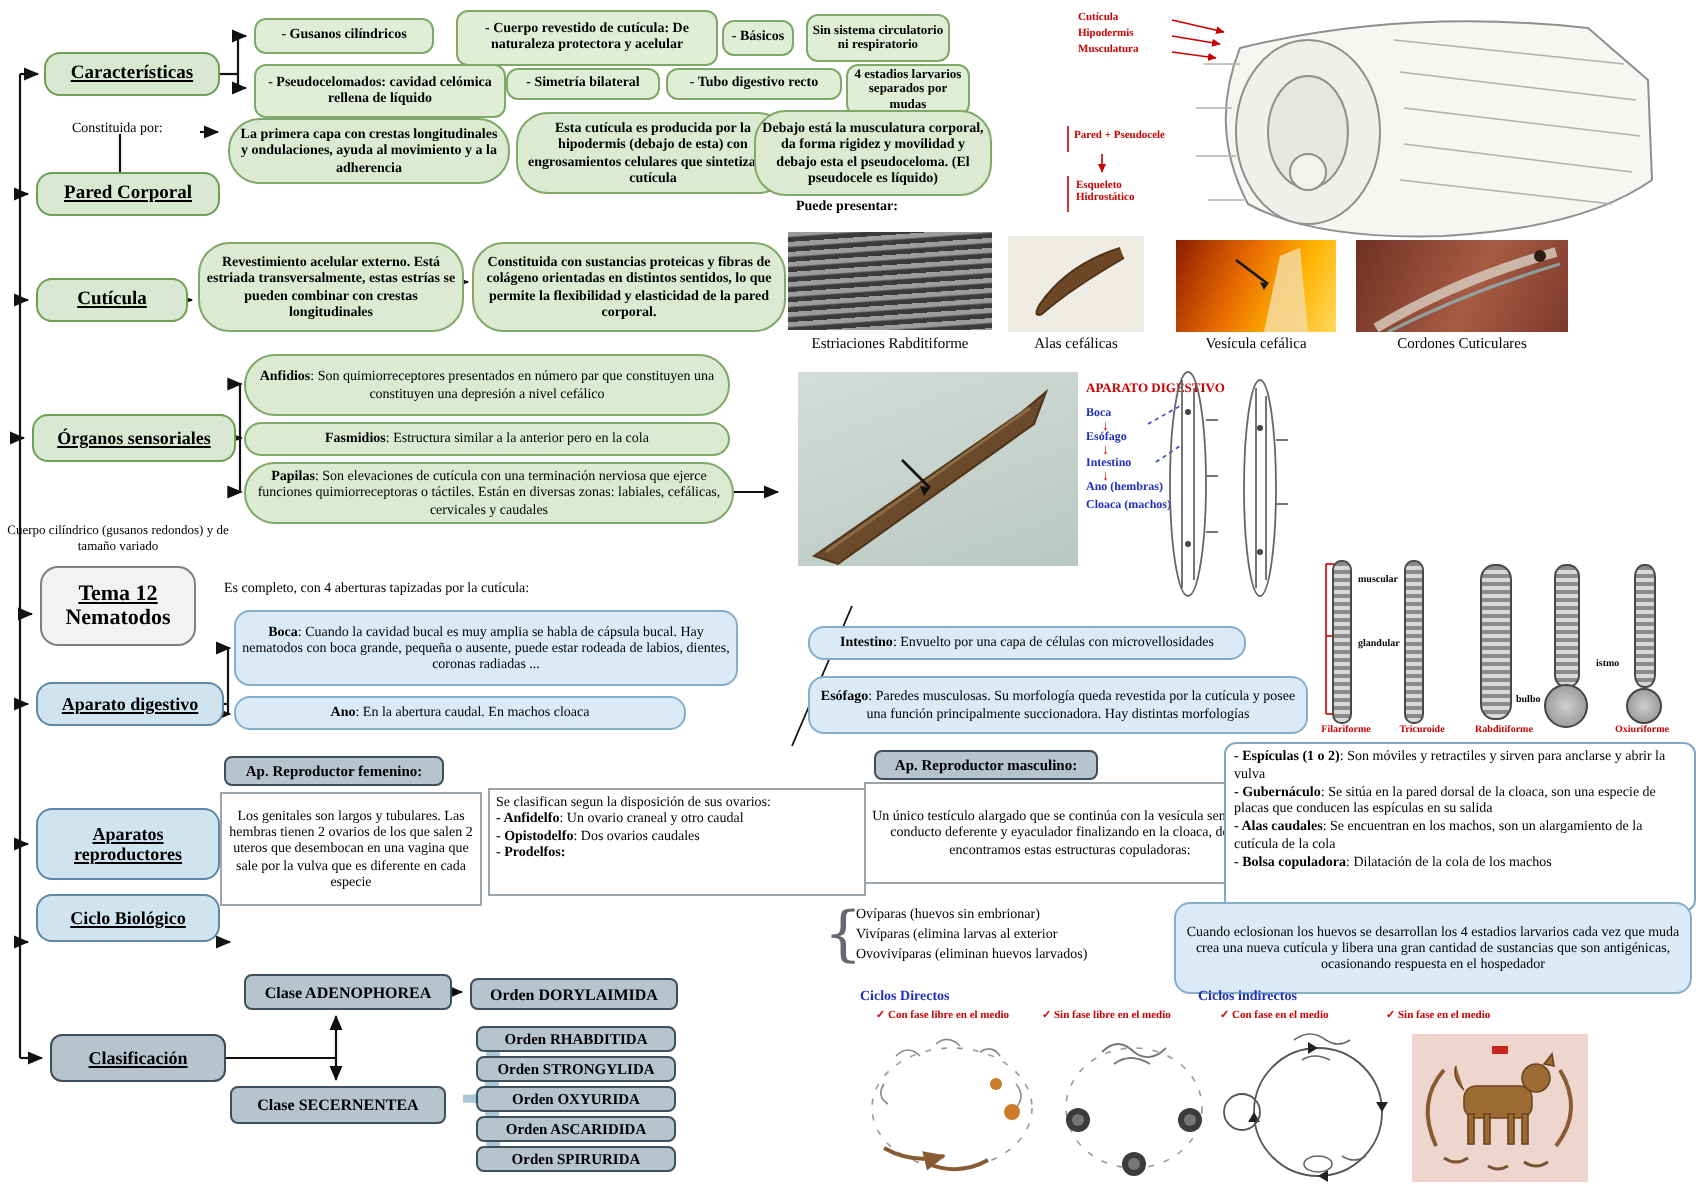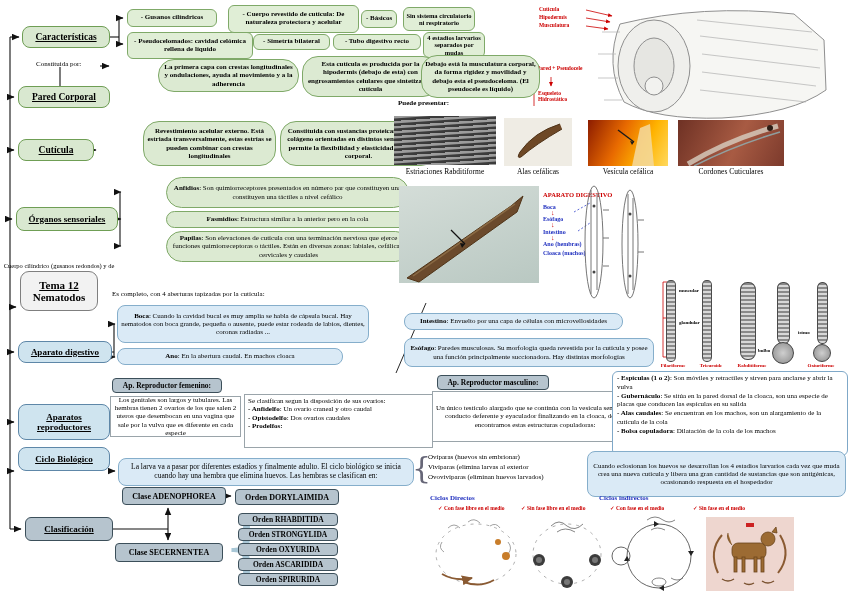--- a/index.html
+++ b/index.html
@@ -7,21 +7,21 @@
           font-family:"Liberation Serif",serif;color:#000;}
   .abs{position:absolute;box-sizing:border-box;}
   .ctr{display:flex;align-items:center;justify-content:center;text-align:center;}
   .node{background:#d9e8d0;border:1.4px solid #6f9e55;border-radius:8px;font-weight:bold;}
   .node u,.u{}
   .bnode{background:#cfe4ef;border:1.4px solid #5e87a8;border-radius:8px;font-weight:bold;}
   .gnode{background:#b6c4ce;border:1.6px solid #3c4f5a;border-radius:6px;font-weight:bold;}
   .gbox{background:#e0eed6;border:1px solid #7fa968;border-radius:6px;font-weight:bold;
         font-size:7px;line-height:1.12;padding:1px 2px;}
   .gbig{background:#dcead2;border:1.2px solid #7fa968;border-radius:16px;font-weight:bold;
-        font-size:7px;line-height:1.15;padding:2px 3px;margin-left:44px;}
+        font-size:7px;line-height:1.15;padding:2px 3px;}
   .bbox{background:#daeaf6;border:1px solid #85aecb;border-radius:8px;font-size:7px;
         line-height:1.15;padding:2px 3px;}
   .graybox{background:#b6c4ce;border:1.4px solid #3c4f5a;border-radius:4px;font-weight:bold;}
   .wbox{background:#fff;border:1px solid #9aa4aa;font-size:7px;line-height:1.2;padding:2px 3px;}
   .wboxb{background:#fff;border:1px solid #7fa8c8;border-radius:6px;font-size:7px;line-height:1.25;padding:2px 4px;}
   .term{font-weight:bold;}
   .red{color:#cc0000;}
   .blue{color:#1f2fbf;}
   .tiny{font-size:5.5px;line-height:1.1;}
   .photo{border:0;}
@@ -175,31 +175,31 @@
   </div>
   <div class="abs plabel" style="left:390px;top:167px;width:110px;">Estriaciones Rabditiforme</div>
   <div class="abs plabel" style="left:497px;top:167px;width:82px;">Alas cefálicas</div>
   <div class="abs plabel" style="left:583px;top:167px;width:90px;">Vesícula cefálica</div>
   <div class="abs plabel" style="left:678px;top:167px;width:106px;">Cordones Cuticulares</div>
 
   <div class="abs node ctr" style="left:16px;top:207px;width:102px;height:24px;font-size:9px;">
     <u>Órganos sensoriales</u>
   </div>
   <div class="abs gbig ctr" style="left:122px;top:177px;width:243px;height:31px;font-weight:normal;">
-    <span><span class="term">Anfidios</span><span>: Son quimiorreceptores presentados en número par que constituyen una constituyen una táctiles a nivel cefálico</span></span>
+    <span><span class="term">Anfidios</span><span>: Son quimiorreceptores presentados en número par que constituyen una constituyen una depresión a nivel cefálico</span></span>
   </div>
   <div class="abs gbig ctr" style="left:122px;top:231px;width:245px;height:31px;font-weight:normal;">
     <span><span class="term">Papilas</span><span>: Son elevaciones de cutícula con una terminación nerviosa que ejerce funciones quimiorreceptoras o táctiles. Están en diversas zonas: labiales, cefálicas, cervicales y caudales</span></span>
   </div>
   <div class="abs gbig ctr" style="left:122px;top:211px;width:243px;height:17px;font-weight:normal;">
     <span><span class="term">Fasmidios</span><span>: Estructura similar a la anterior pero en la cola</span></span>
   </div>
 
   <div class="abs ctr" style="left:2px;top:256px;width:114px;height:28px;font-size:6.5px;line-height:1.2;text-align:center;">Cuerpo cilíndrico (gusanos redondos) y de tamaño variado</div>
-  <div class="abs ctr" style="left:20px;top:271px;width:78px;height:40px;background:#f2f2f2;border:1.8px solid #7f7f7f;border-radius:9px;flex-direction:column;">
+  <div class="abs ctr" style="left:20px;top:283px;width:78px;height:40px;background:#f2f2f2;border:1.8px solid #7f7f7f;border-radius:9px;flex-direction:column;">
     <div style="font-size:11px;font-weight:bold;"><u>Tema 12</u></div>
     <div style="font-size:11px;font-weight:bold;">Nematodos</div>
   </div>
 
   <div class="abs" style="left:112px;top:290px;width:230px;font-size:7px;">Es completo, con 4 aberturas tapizadas por la cutícula:</div>
   <div class="abs bnode ctr" style="left:18px;top:341px;width:94px;height:22px;font-size:9px;">
     <u>Aparato digestivo</u>
   </div>
   <div class="abs bbox ctr" style="left:117px;top:305px;width:252px;height:38px;">
     <span style="text-align:center;"><span class="term">Boca</span><span>: Cuando la cavidad bucal es muy amplia se habla de cápsula bucal. Hay nematodos con boca grande, pequeña o ausente, puede estar rodeada de labios, dientes, coronas radiadas ...</span></span>
@@ -270,40 +270,39 @@
   <div class="abs tiny" style="left:798px;top:330px;font-size:5px;font-weight:bold;">istmo</div>
   <div class="abs red tiny ctr" style="left:655px;top:363px;width:36px;font-size:5px;font-weight:bold;">Filariforme</div>
   <div class="abs red tiny ctr" style="left:693px;top:363px;width:36px;font-size:5px;font-weight:bold;">Tricuroide</div>
   <div class="abs red tiny ctr" style="left:731px;top:363px;width:42px;font-size:5px;font-weight:bold;">Rabditiforme</div>
   <div class="abs red tiny ctr" style="left:800px;top:363px;width:42px;font-size:5px;font-weight:bold;">Oxiuriforme</div>
 
   <div class="abs bnode ctr" style="left:18px;top:404px;width:92px;height:36px;font-size:9px;padding:0 4px;">
     <u style="display:block;text-align:center;">Aparatos reproductores</u>
   </div>
   <div class="abs graybox ctr" style="left:112px;top:378px;width:110px;height:15px;font-size:7.5px;">Ap. Reproductor femenino:</div>
-  <div class="abs wbox ctr" style="left:110px;top:396px;width:131px;height:41px;text-align:center;">Los genitales son largos y tubulares. Las hembras tienen 2 ovarios de los que salen 2 uteros que desembocan en una vagina que sale por la vulva que es diferente en cada especie</div>
+  <div class="abs wbox ctr" style="left:110px;top:396px;width:131px;height:57px;text-align:center;">Los genitales son largos y tubulares. Las hembras tienen 2 ovarios de los que salen 2 uteros que desembocan en una vagina que sale por la vulva que es diferente en cada especie</div>
   <div class="abs wbox" style="left:244px;top:394px;width:189px;height:54px;">
     <div><span class="term u"></span><span>Se clasifican segun la disposición de sus ovarios:</span></div>
     <div><span class="term u">- Anfidelfo</span><span>: Un ovario craneal y otro caudal</span></div>
     <div><span class="term u">- Opistodelfo</span><span>: Dos ovarios caudales</span></div>
     <div><span class="term u">- Prodelfos:</span><span></span></div>
   </div>
   <div class="abs graybox ctr" style="left:437px;top:375px;width:112px;height:15px;font-size:7.5px;">Ap. Reproductor masculino:</div>
   <div class="abs wbox ctr" style="left:432px;top:391px;width:206px;height:51px;text-align:center;">Un único testículo alargado que se continúa con la vesícula seminal, el conducto deferente y eyaculador finalizando en la cloaca, donde encontramos estas estructuras copuladoras:</div>
   <div class="abs wboxb" style="left:612px;top:371px;width:236px;height:85px;">
     <div><span class="term">- Espículas (1 o 2)</span><span>: Son móviles y retractiles y sirven para anclarse y abrir la vulva</span></div>
     <div><span class="term">- Gubernáculo</span><span>: Se sitúa en la pared dorsal de la cloaca, son una especie de placas que conducen las espículas en su salida</span></div>
     <div><span class="term">- Alas caudales</span><span>: Se encuentran en los machos, son un alargamiento de la cutícula de la cola</span></div>
     <div><span class="term">- Bolsa copuladora</span><span>: Dilatación de la cola de los machos</span></div>
   </div>
 
   <div class="abs bnode ctr" style="left:18px;top:447px;width:92px;height:24px;font-size:9px;">
     <u>Ciclo Biológico</u>
   </div>
-  <div class="abs bbox ctr" style="left:118px;top:458px;width:296px;height:28px;font-size:7.5px;">La larva va a pasar por diferentes estadíos y finalmente adulto. El ciclo biológico se inicia cuando hay una hembra que elimina huevos. Las hembras se clasifican en:</div>
   <div class="abs brace" style="left:412px;top:450px;font-size:30px;">{</div>
   <div class="abs" style="left:428px;top:452px;width:178px;font-size:7px;line-height:1.45;">
     <div>Ovíparas (huevos sin embrionar)</div>
     <div>Vivíparas (elimina larvas al exterior</div>
     <div>Ovovivíparas (eliminan huevos larvados)</div>
   </div>
   <div class="abs bbox ctr" style="left:587px;top:451px;width:259px;height:46px;text-align:center;">Cuando eclosionan los huevos se desarrollan los 4 estadios larvarios cada vez que muda crea una nueva cutícula y libera una gran cantidad de sustancias que son antigénicas, ocasionando respuesta en el hospedador</div>
 
   <div class="abs blue" style="left:430px;top:494px;font-size:7px;font-weight:bold;">Ciclos Directos</div>
   <div class="abs check" style="left:438px;top:505px;"><span>✓</span> <span>Con fase libre en el medio</span></div>

